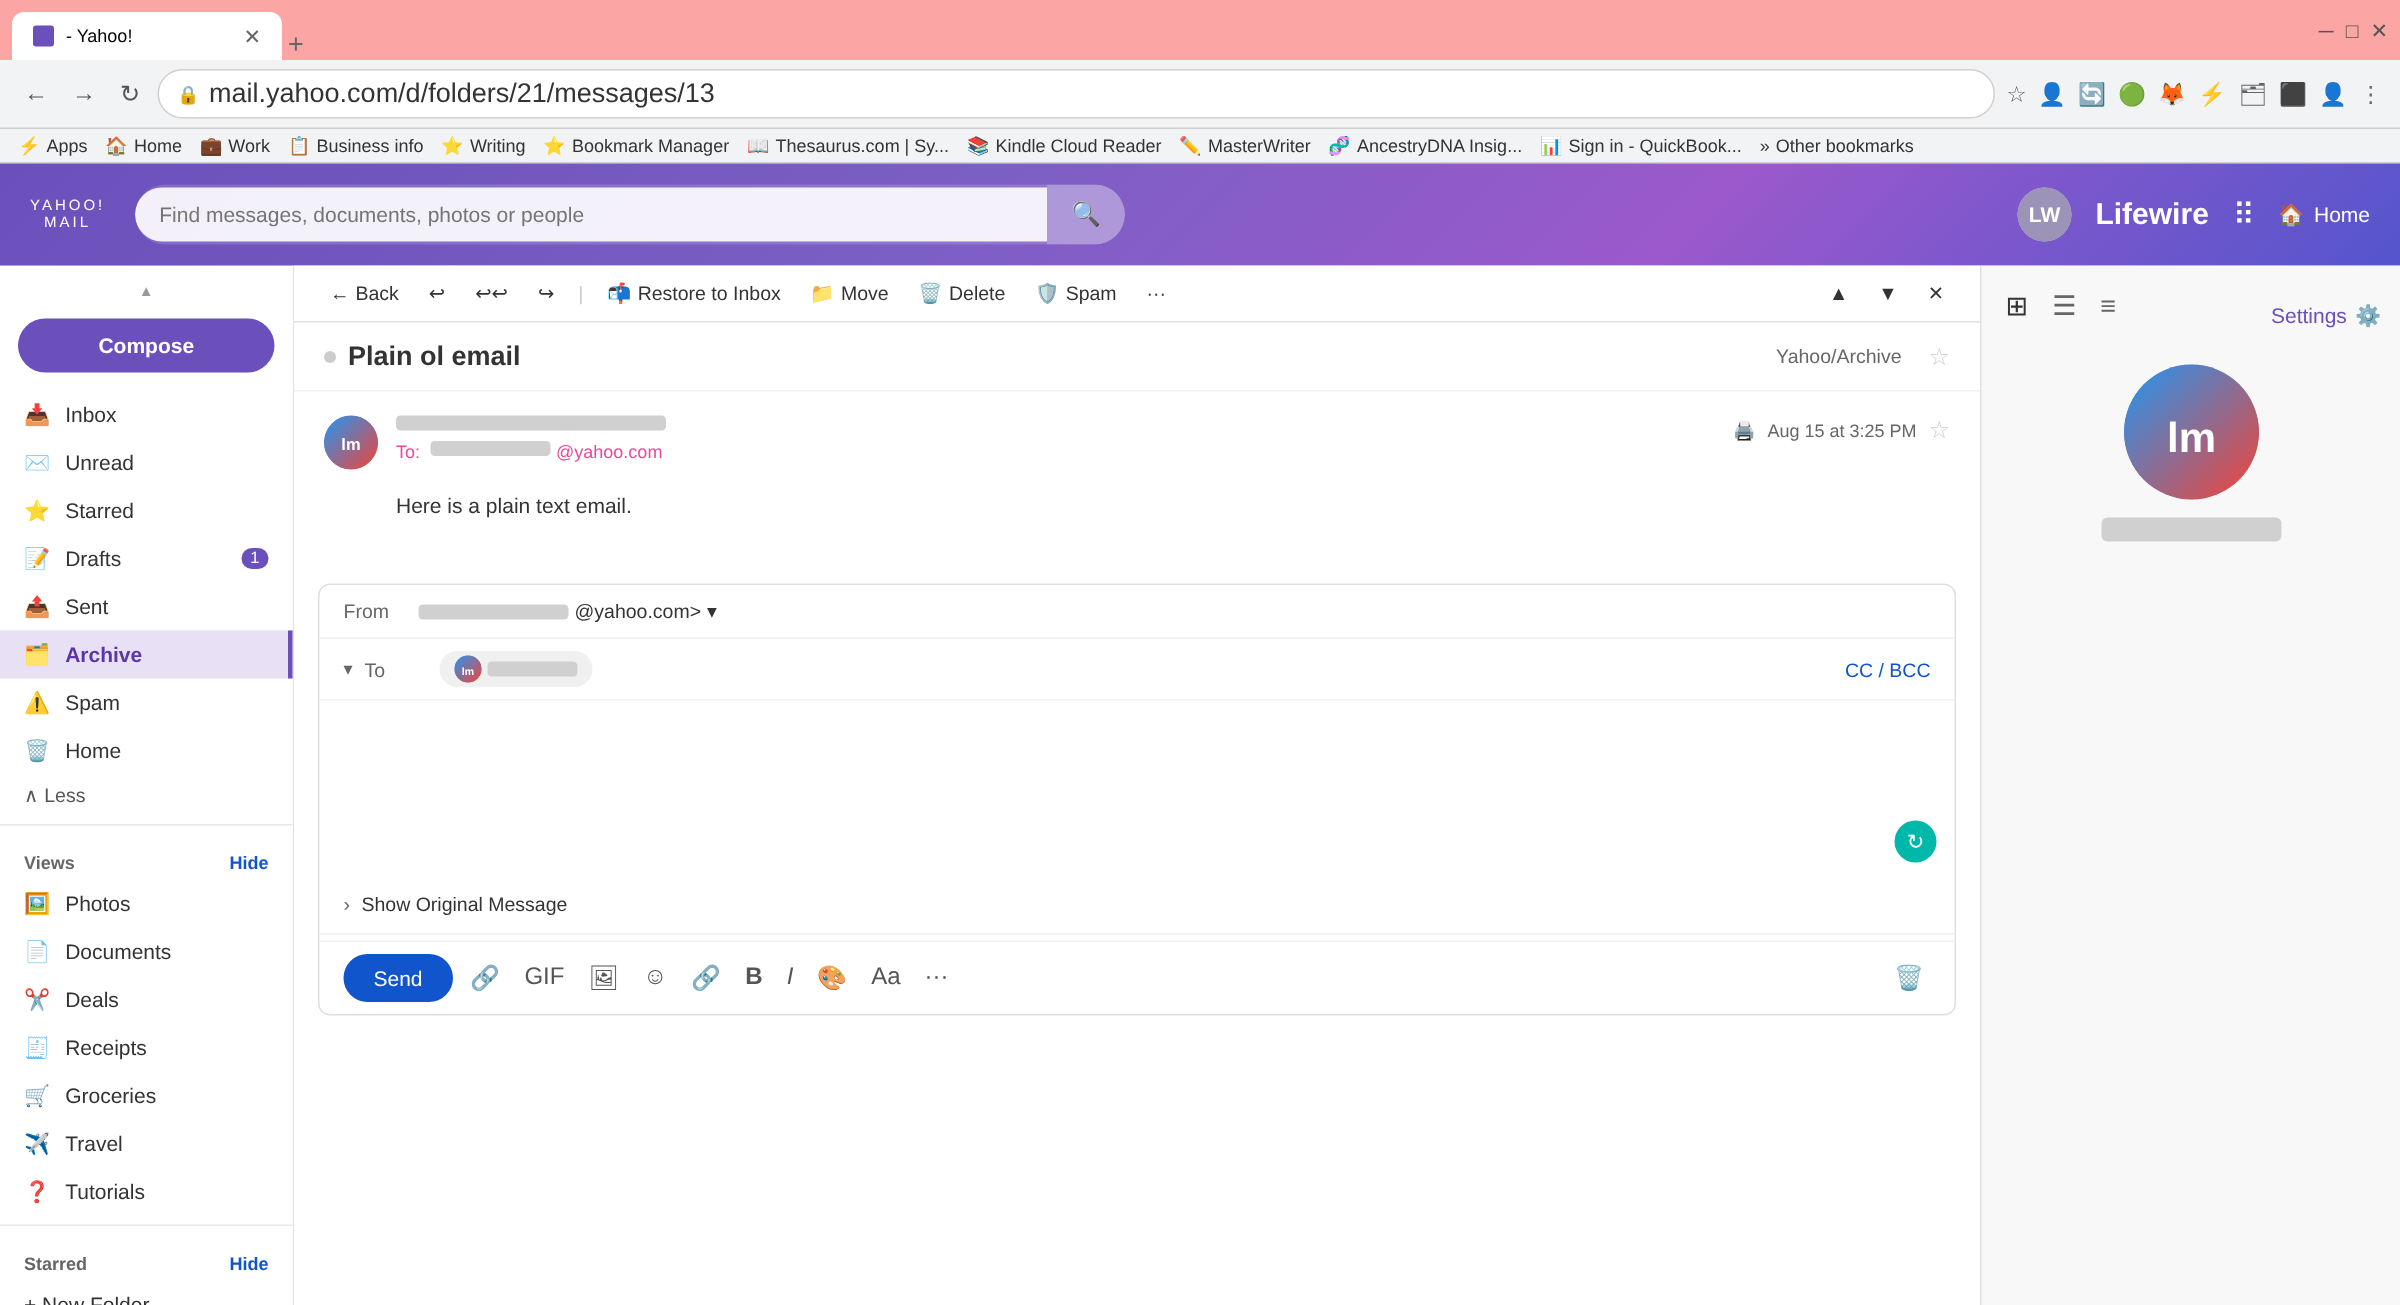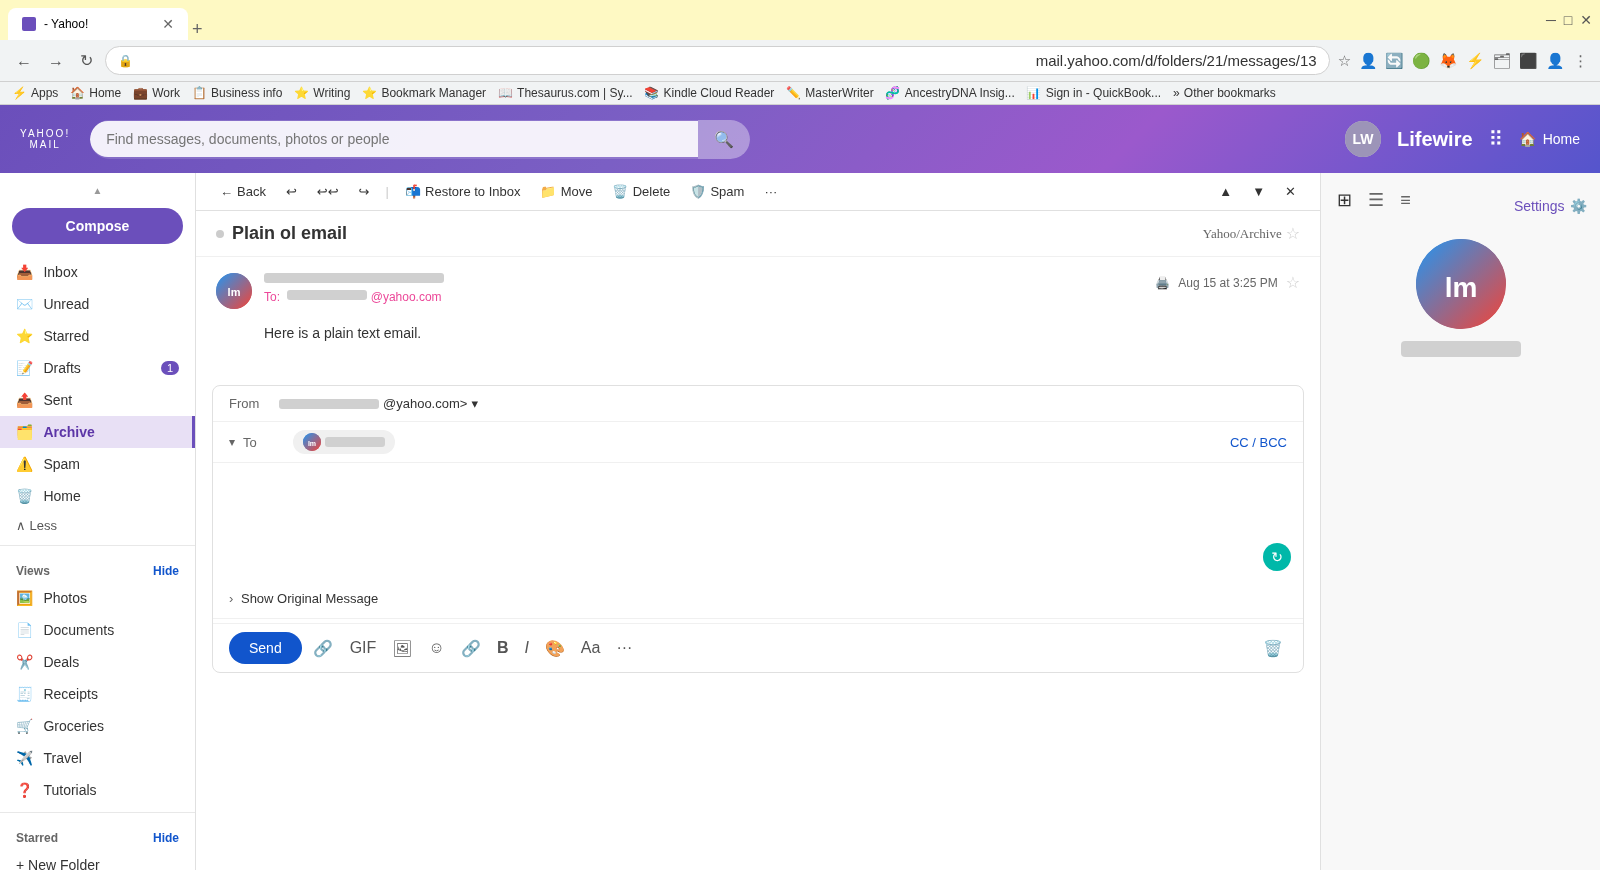--- a/index.html
+++ b/index.html
@@ -1,29 +1,29 @@
 <!DOCTYPE html>
 <html><head>
   <meta charset="utf-8">
   <style>
     * { box-sizing: border-box; margin: 0; padding: 0; }
     body { font-family: -apple-system, BlinkMacSystemFont, 'Segoe UI', Arial, sans-serif; font-size: 13px; background: #f0f0f0; overflow: hidden; }
 
     
-    .browser-chrome { background: #fef9c3; height: 40px; display: flex; align-items: center; padding: 0 8px; gap: 4px; }
+    .browser-chrome { background: #fca5a5; height: 40px; display: flex; align-items: center; padding: 0 8px; gap: 4px; }
     .tab-bar { display: flex; align-items: flex-end; height: 100%; }
     .tab { background: #fff; border-radius: 8px 8px 0 0; padding: 8px 14px; font-size: 12px; display: flex; align-items: center; gap: 8px; height: 32px; min-width: 180px; }
     .tab .tab-favicon { width: 14px; height: 14px; background: #6b4fbb; border-radius: 2px; }
     .tab .tab-close { margin-left: auto; color: #666; cursor: pointer; font-size: 14px; }
     .new-tab-btn { background: none; border: none; font-size: 18px; color: #666; cursor: pointer; margin-left: 4px; }
     .browser-controls { background: #f1f3f4; padding: 6px 12px; display: flex; align-items: center; gap: 8px; border-bottom: 1px solid #d0d0d0; }
     .nav-btn { background: none; border: none; cursor: pointer; color: #555; font-size: 16px; padding: 2px 4px; }
     .address-bar { flex: 1; background: #fff; border: 1px solid #d0d0d0; border-radius: 20px; padding: 5px 12px; font-size: 13px; display: flex; align-items: center; gap: 6px; }
     .address-bar .lock-icon { color: #555; font-size: 12px; }
-    .address-text { color: #333; font-size: 15px; flex: 1; text-align: right; }
+    .address-text { color: #333; font-size: 18px; flex: 1; }
     .browser-actions { display: flex; gap: 8px; align-items: center; }
     .browser-action-btn { background: none; border: none; cursor: pointer; color: #666; font-size: 15px; }
 
     
     .bookmarks-bar { background: #f1f3f4; padding: 4px 12px; display: flex; align-items: center; gap: 12px; border-bottom: 1px solid #d0d0d0; font-size: 12px; overflow: hidden; }
     .bookmark-item { display: flex; align-items: center; gap: 4px; color: #333; cursor: pointer; white-space: nowrap; }
 
     
     .app-container { display: flex; flex-direction: column; height: calc(870px - 40px - 36px - 28px); border-radius: 18px; }
 
@@ -61,21 +61,21 @@
     .toolbar-btn { display: flex; align-items: center; gap: 4px; padding: 5px 8px; border: none; background: none; cursor: pointer; color: #333; font-size: 13px; border-radius: 4px; }
     .toolbar-separator { color: #ccc; margin: 0 4px; }
     .toolbar-right { margin-left: auto; display: flex; gap: 4px; }
 
     
     .email-view { flex: 1; overflow-y: auto; padding: 0; }
     .email-header-section { padding: 12px 20px; border-bottom: 1px solid #f0f0f0; display: flex; align-items: center; justify-content: space-between; }
     .email-title-area { display: flex; align-items: center; gap: 8px; }
     .unread-dot { width: 8px; height: 8px; border-radius: 50%; background: #ccc; flex-shrink: 0; }
     .email-subject { font-size: 18px; font-weight: 600; color: #333; }
-    .archive-tag { display: flex; align-items: center; gap: 4px; font-size: 13px; color: #666; font-family: Liberation Serif, serif; }
+    .archive-tag { display: flex; align-items: center; gap: 18px; font-size: 13px; color: #666; }
     .star-icon { color: #ccc; font-size: 16px; cursor: pointer; }
 
     
     .email-message { padding: 16px 20px; }
     .email-sender-row { display: flex; align-items: flex-start; gap: 12px; }
     .sender-avatar { width: 36px; height: 36px; border-radius: 50%; overflow: hidden; flex-shrink: 0; background: linear-gradient(135deg, #2196F3, #f44336); display: flex; align-items: center; justify-content: center; }
     .sender-info { flex: 1; }
     .sender-name-row { font-size: 13px; color: #333; }
     .to-row { font-size: 12px; color: #ec4899; margin-top: 2px; }
     .email-date { font-size: 12px; color: #666; display: flex; align-items: center; gap: 8px; }

